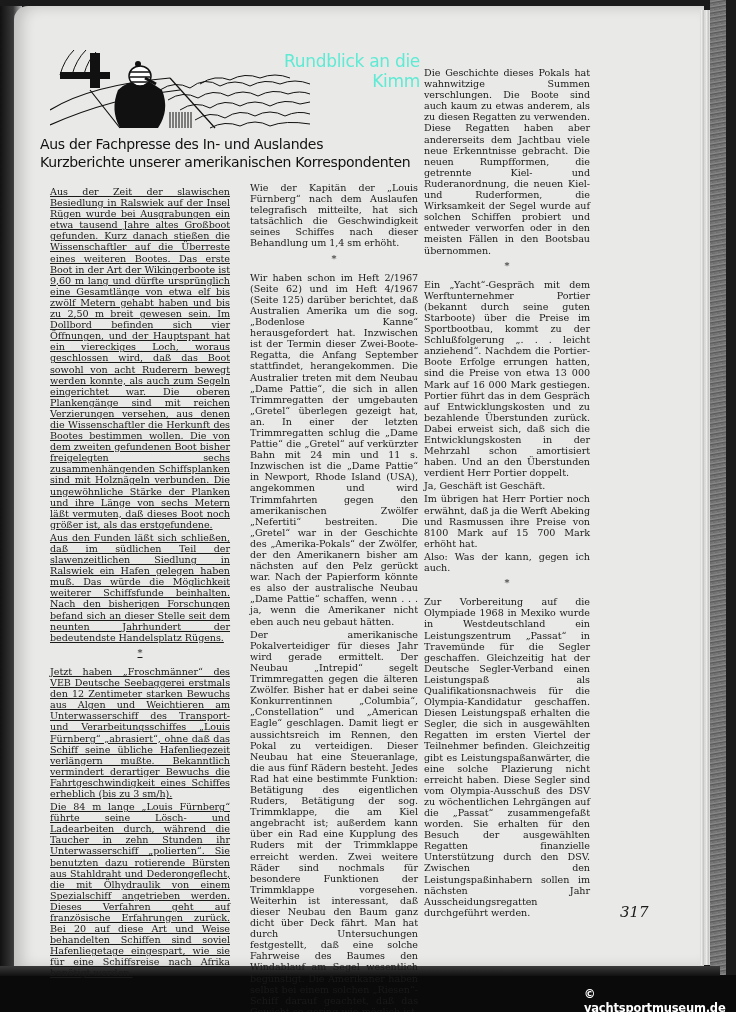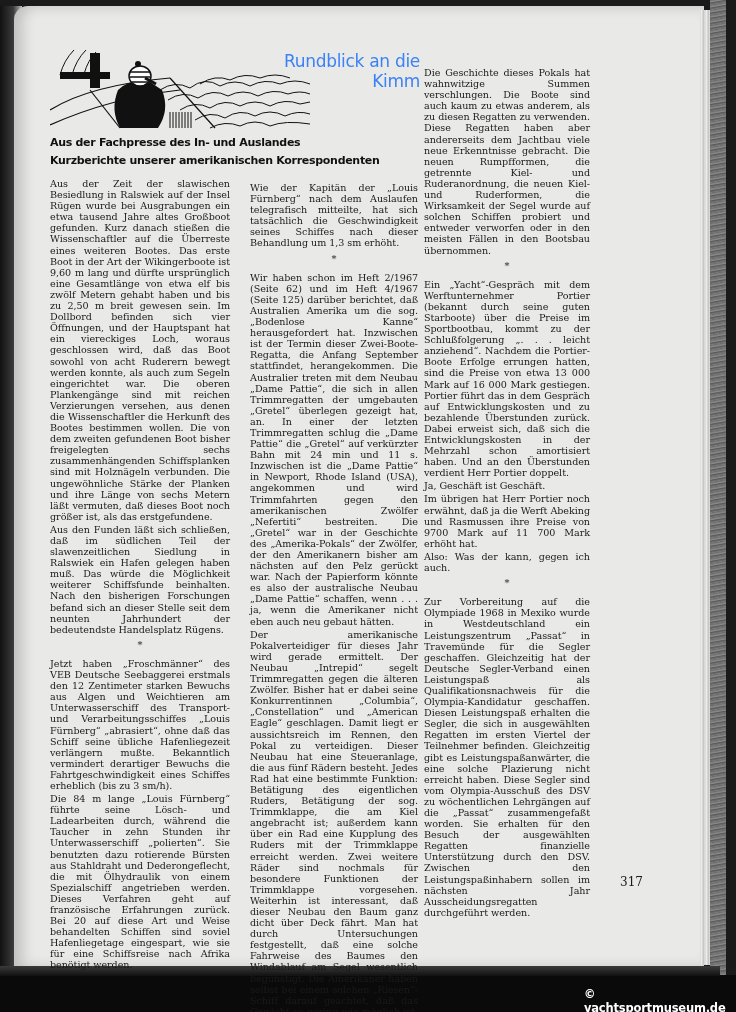--- a/index.html
+++ b/index.html
@@ -32,40 +32,40 @@
   }
   .bottom-shadow {
     position: absolute; left: 0; top: 966px; width: 720px; height: 10px;
     background: linear-gradient(to bottom, #3a3a3a, #111);
   }
   .illustration {
     position: absolute; left: 50px; top: 50px; width: 260px; height: 80px;
   }
   .title {
     position: absolute; left: 250px; top: 40px; width: 170px; text-align: right;
-    font-family: "DejaVu Sans", sans-serif; font-size: 17px; color: #3b82f6;
+    font-family: "DejaVu Sans", sans-serif; font-size: 17px; color: #5eead4;
     letter-spacing: -0.3px; font-weight: normal;
   }
   .sub1, .sub2 {
-    position: absolute; left: 50px; font-family: "DejaVu Sans", sans-serif;
-    font-weight: bold; font-size: 11px; color: #111; letter-spacing: -0.3px;
+    position: absolute; left: 40px; font-family: "DejaVu Sans", sans-serif;
+    font-weight: normal; font-size: 14px; color: #111; letter-spacing: -0.3px;
   }
   .sub1 { top: 136px; }
   .sub2 { top: 154px; }
   .col {
     position: absolute; font-size: 9.6px; line-height: 11.1px; color: #1a1a1a;
     text-align: justify; hyphens: manual; letter-spacing: -0.05px;
   }
   .col p { margin: 0 0 2px 0; }
   .col .sep { text-align: center; margin: 4px 0 8px 0; font-size: 10px; }
-  .col1 { left: 50px; top: 178px; width: 180px; }
+  .col1 { left: 50px; top: 186px; width: 180px; text-decoration: underline; }
   .col2 { left: 250px; top: 182px; width: 168px; }
   .col3 { left: 424px; top: 67px; width: 166px; }
   .pagenum {
-    position: absolute; left: 620px; top: 875px; font-size: 12px; color: #1a1a1a;
+    position: absolute; left: 620px; top: 903px; font-size: 15px; color: #1a1a1a; font-style: italic;
   }
   .watermark {
     position: absolute; left: 584px; top: 987px; color: #fff;
     font-family: "DejaVu Sans", sans-serif; font-size: 11.5px; font-weight: bold;
     letter-spacing: -0.2px;
   }
 </style>
 </head>
 <body>
 
@@ -116,31 +116,31 @@
 
 <div class="col col1">
   <p>Aus der Zeit der slawischen Besiedlung in Ralswiek auf der Insel Rügen wurde bei Ausgrabungen ein etwa tausend Jahre altes Großboot gefunden. Kurz danach stießen die Wissenschaftler auf die Überreste eines weiteren Bootes. Das erste Boot in der Art der Wikingerboote ist 9,60 m lang und dürfte ursprünglich eine Gesamtlänge von etwa elf bis zwölf Metern gehabt haben und bis zu 2,50 m breit gewesen sein. Im Dollbord befinden sich vier Öffnungen, und der Hauptspant hat ein viereckiges Loch, woraus geschlossen wird, daß das Boot sowohl von acht Ruderern bewegt werden konnte, als auch zum Segeln eingerichtet war. Die oberen Plankengänge sind mit reichen Verzierungen versehen, aus denen die Wissenschaftler die Herkunft des Bootes bestimmen wollen. Die von dem zweiten gefundenen Boot bisher freigelegten sechs zusammenhängenden Schiffsplanken sind mit Holznägeln verbunden. Die ungewöhnliche Stärke der Planken und ihre Länge von sechs Metern läßt vermuten, daß dieses Boot noch größer ist, als das erstgefundene.</p>
   <p>Aus den Funden läßt sich schließen, daß im südlichen Teil der slawenzeitlichen Siedlung in Ralswiek ein Hafen gelegen haben muß. Das würde die Möglichkeit weiterer Schiffsfunde beinhalten. Nach den bisherigen Forschungen befand sich an dieser Stelle seit dem neunten Jahrhundert der bedeutendste Handelsplatz Rügens.</p>
   <p class="sep">*</p>
   <p>Jetzt haben „Froschmänner“ des VEB Deutsche Seebaggerei erstmals den 12 Zentimeter starken Bewuchs aus Algen und Weichtieren am Unterwasserschiff des Transport- und Verarbeitungsschiffes „Louis Fürnberg“ „abrasiert“, ohne daß das Schiff seine übliche Hafenliegezeit verlängern mußte. Bekanntlich vermindert derartiger Bewuchs die Fahrtgeschwindigkeit eines Schiffes erheblich (bis zu 3 sm/h).</p>
   <p>Die 84 m lange „Louis Fürnberg“ führte seine Lösch- und Ladearbeiten durch, während die Taucher in zehn Stunden ihr Unterwasserschiff „polierten“. Sie benutzten dazu rotierende Bürsten aus Stahldraht und Dederongeflecht, die mit Ölhydraulik von einem Spezialschiff angetrieben werden. Dieses Verfahren geht auf französische Erfahrungen zurück. Bei 20 auf diese Art und Weise behandelten Schiffen sind soviel Hafenliegetage eingespart, wie sie für eine Schiffsreise nach Afrika benötigt werden.</p>
 </div>
 
 <div class="col col2">
-  <p>Wie der Kapitän der „Louis Fürnberg“ nach dem Auslaufen telegrafisch mitteilte, hat sich tatsächlich die Geschwindigkeit seines Schiffes nach dieser Behandlung um 1,3 sm erhöht.</p>
+  <p>Wie der Kapitän der „Louis Fürnberg“ nach dem Auslaufen telegrafisch mitteilte, hat sich tatsächlich die Geschwindigkeit seines Schiffes nach dieser Behandlung um 1,4 sm erhöht.</p>
   <p class="sep">*</p>
   <p>Wir haben schon im Heft 2/1967 (Seite 62) und im Heft 4/1967 (Seite 125) darüber berichtet, daß Australien Amerika um die sog. „Bodenlose Kanne“ herausgefordert hat. Inzwischen ist der Termin dieser Zwei-Boote-Regatta, die Anfang September stattfindet, herangekommen. Die Australier treten mit dem Neubau „Dame Pattie“, die sich in allen Trimmregatten der umgebauten „Gretel“ überlegen gezeigt hat, an. In einer der letzten Trimmregatten schlug die „Dame Pattie“ die „Gretel“ auf verkürzter Bahn mit 24 min und 11 s. Inzwischen ist die „Dame Pattie“ in Newport, Rhode Island (USA), angekommen und wird Trimmfahrten gegen den amerikanischen Zwölfer „Nefertiti“ bestreiten. Die „Gretel“ war in der Geschichte des „Amerika-Pokals“ der Zwölfer, der den Amerikanern bisher am nächsten auf den Pelz gerückt war. Nach der Papierform könnte es also der australische Neubau „Dame Pattie“ schaffen, wenn . . . ja, wenn die Amerikaner nicht eben auch neu gebaut hätten.</p>
   <p>Der amerikanische Pokalverteidiger für dieses Jahr wird gerade ermittelt. Der Neubau „Intrepid“ segelt Trimmregatten gegen die älteren Zwölfer. Bisher hat er dabei seine Konkurrentinnen „Columbia“, „Constellation“ und „American Eagle“ geschlagen. Damit liegt er aussichtsreich im Rennen, den Pokal zu verteidigen. Dieser Neubau hat eine Steueranlage, die aus fünf Rädern besteht. Jedes Rad hat eine bestimmte Funktion: Betätigung des eigentlichen Ruders, Betätigung der sog. Trimmklappe, die am Kiel angebracht ist; außerdem kann über ein Rad eine Kupplung des Ruders mit der Trimmklappe erreicht werden. Zwei weitere Räder sind nochmals für besondere Funktionen der Trimmklappe vorgesehen. Weiterhin ist interessant, daß dieser Neubau den Baum ganz dicht über Deck fährt. Man hat durch Untersuchungen festgestellt, daß eine solche Fahrweise des Baumes den Windablauf am Segel wesentlich begünstigt. Die Amerikaner haben selbst bei einem solchen „Riesen“-Schiff darauf geachtet, daß das Gewicht so gering wie möglich ist. Deshalb sind bei den Beschlägen nur Streben und keine</p>
 </div>
 
 <div class="col col3">
   <p>Die Geschichte dieses Pokals hat wahnwitzige Summen verschlungen. Die Boote sind auch kaum zu etwas anderem, als zu diesen Regatten zu verwenden. Diese Regatten haben aber andererseits dem Jachtbau viele neue Erkenntnisse gebracht. Die neuen Rumpfformen, die getrennte Kiel- und Ruderanordnung, die neuen Kiel- und Ruderformen, die Wirksamkeit der Segel wurde auf solchen Schiffen probiert und entweder verworfen oder in den meisten Fällen in den Bootsbau übernommen.</p>
   <p class="sep">*</p>
   <p>Ein „Yacht“-Gespräch mit dem Werftunternehmer Portier (bekannt durch seine guten Starboote) über die Preise im Sportbootbau, kommt zu der Schlußfolgerung „. . . leicht anziehend“. Nachdem die Portier-Boote Erfolge errungen hatten, sind die Preise von etwa 13 000 Mark auf 16 000 Mark gestiegen. Portier führt das in dem Gespräch auf Entwicklungskosten und zu bezahlende Überstunden zurück. Dabei erweist sich, daß sich die Entwicklungskosten in der Mehrzahl schon amortisiert haben. Und an den Überstunden verdient Herr Portier doppelt.</p>
   <p>Ja, Geschäft ist Geschäft.</p>
-  <p>Im übrigen hat Herr Portier noch erwähnt, daß ja die Werft Abeking und Rasmussen ihre Preise von 9700 Mark auf 11 700 Mark erhöht hat.</p>
+  <p>Im übrigen hat Herr Portier noch erwähnt, daß ja die Werft Abeking und Rasmussen ihre Preise von 8100 Mark auf 15 700 Mark erhöht hat.</p>
   <p>Also: Was der kann, gegen ich auch.</p>
   <p class="sep">*</p>
   <p>Zur Vorbereitung auf die Olympiade 1968 in Mexiko wurde in Westdeutschland ein Leistungszentrum „Passat“ in Travemünde für die Segler geschaffen. Gleichzeitig hat der Deutsche Segler-Verband einen Leistungspaß als Qualifikationsnachweis für die Olympia-Kandidatur geschaffen. Diesen Leistungspaß erhalten die Segler, die sich in ausgewählten Regatten im ersten Viertel der Teilnehmer befinden. Gleichzeitig gibt es Leistungspaßanwärter, die eine solche Plazierung nicht erreicht haben. Diese Segler sind vom Olympia-Ausschuß des DSV zu wöchentlichen Lehrgängen auf die „Passat“ zusammengefaßt worden. Sie erhalten für den Besuch der ausgewählten Regatten finanzielle Unterstützung durch den DSV. Zwischen den Leistungspaßinhabern sollen im nächsten Jahr Ausscheidungsregatten durchgeführt werden.</p>
 </div>
 
 <div class="pagenum">317</div>
 <div class="watermark">© yachtsportmuseum.de</div>
 
 </body></html>

